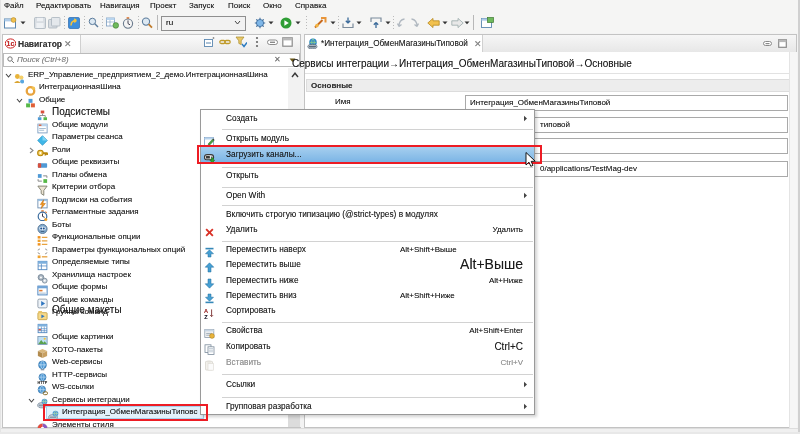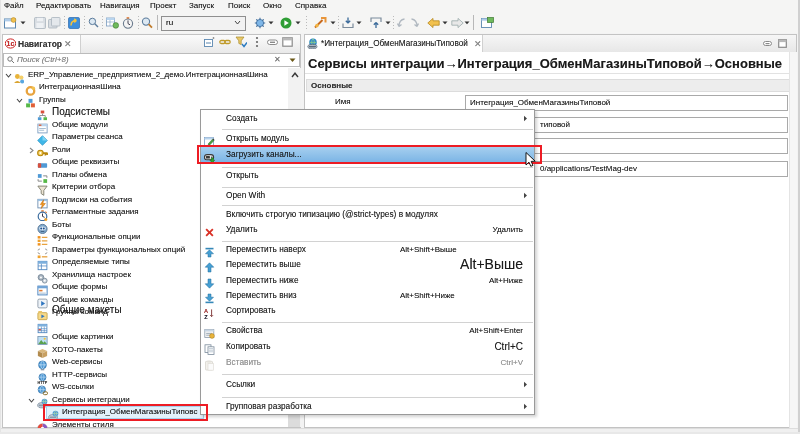--- a/index.html
+++ b/index.html
@@ -201,21 +201,21 @@
     </svg></div>
 <div style="position:absolute;left:39px;top:81.2px;height:12.5px;line-height:12.5px;font-size:8px;color:#1a1a1a;white-space:nowrap">ИнтеграционнаяШина</div>
 <svg style="position:absolute;left:16px;top:96.5px" width="7" height="7" viewBox="0 0 7 7">
     <path d="M1 2 L3.5 5 L6 2" stroke="#444" stroke-width="1.1" fill="none"></path>
   </svg>
 <div style="position:absolute;left:25px;top:94.5px;width:11px;height:11px"><svg width="11" height="11" viewBox="0 0 10 10">
       <rect x="3.2" y="0.8" width="3.6" height="3.6" fill="#4f9ad6"></rect>
       <rect x="1" y="4.9" width="3.6" height="3.6" fill="#57b847"></rect>
       <rect x="5.4" y="4.9" width="3.6" height="3.6" fill="#e06038"></rect>
     </svg></div>
-<div style="position:absolute;left:39px;top:93.8px;height:12.5px;line-height:12.5px;font-size:8px;color:#1a1a1a;white-space:nowrap">Группы</div>
+<div style="position:absolute;left:39px;top:93.8px;height:12.5px;line-height:12.5px;font-size:8px;color:#1a1a1a;white-space:nowrap">Общие</div>
 <div style="position:absolute;left:37px;top:107.0px;width:11px;height:11px"><svg width="11" height="11" viewBox="0 0 10 10">
       <rect x="3.4" y="0.5" width="3.2" height="2.6" fill="#d94f3c"></rect>
       <path d="M5 3.2 V5 M2.5 5 H7.5 M2.5 5 V6.6 M7.5 5 V6.6" stroke="#888" stroke-width="0.8" fill="none"></path>
       <rect x="0.8" y="6.6" width="3.2" height="2.6" fill="#4f9ad6"></rect>
       <rect x="5.9" y="6.6" width="3.2" height="2.6" fill="#57b847"></rect>
     </svg></div>
 <div style="position:absolute;left:52px;top:106.2px;height:12.5px;line-height:12.5px;font-size:10px;color:#1a1a1a;white-space:nowrap">Подсистемы</div>
 <div style="position:absolute;left:37px;top:119.5px;width:11px;height:11px"><svg width="11" height="11" viewBox="0 0 10 10">
       <rect x="0.8" y="1" width="8.4" height="8" fill="#fff" stroke="#7a9cc0" stroke-width="0.8"></rect>
       <rect x="0.8" y="1" width="8.4" height="2" fill="#b8d4ee"></rect>
@@ -402,21 +402,21 @@
 <div class="abs" style="left:474px;top:37px;height:14px;line-height:14px;font-size:9px;color:#888">✕</div>
 <svg style="position:absolute;left:763px;top:40px" width="9" height="7" viewBox="0 0 9 7">
     <rect x="0.5" y="1.5" width="8" height="4" rx="2" fill="#fff" stroke="#8a8a8a" stroke-width="1"></rect>
     <rect x="2.5" y="3" width="4" height="1.2" fill="#8a8a8a"></rect>
   </svg>
 <svg style="position:absolute;left:778px;top:39px" width="9" height="9" viewBox="0 0 9 9">
     <rect x="0.7" y="0.7" width="7.6" height="7.6" fill="#fff" stroke="#8a8a8a" stroke-width="1.2"></rect>
     <rect x="0.7" y="0.7" width="7.6" height="2.4" fill="#b8b8b8"></rect>
   </svg>
 
-<div class="abs" style="left:308px;top:57px;height:13px;line-height:13px;font-size:13px;font-weight:bold;color:#1a1a1a;white-space:nowrap">Сервисы интеграции→Интеграция_ОбменМагазиныТиповой→Основные</div>
+<div class="abs" style="left:292px;top:57px;height:13px;line-height:13px;font-size:10px;font-weight:normal;color:#1a1a1a;white-space:nowrap">Сервисы интеграции→Интеграция_ОбменМагазиныТиповой→Основные</div>
 <div class="abs" style="left:305px;top:73px;width:491px;height:1px;background:#e2e2e2"></div>
 <div class="abs" style="left:306px;top:79px;width:489px;height:13px;background:#ededed;border:1px solid #dcdcdc"></div>
 <div class="abs" style="left:311px;top:79.5px;height:12px;line-height:12px;font-size:8px;font-weight:bold;color:#333">Основные</div>
 <div class="abs" style="left:335px;top:95px;height:14px;line-height:14px;font-size:8px;color:#1a1a1a">Имя</div>
 
 <div class="abs" style="left:465px;top:95px;width:323px;height:16px;background:#fff;border:1px solid #a9a9a9"></div>
 <div class="abs" style="left:470px;top:96px;height:14px;line-height:14px;font-size:8px;color:#1a1a1a">Интеграция_ОбменМагазиныТиповой</div>
 <div class="abs" style="left:465px;top:117px;width:323px;height:16px;background:#fff;border:1px solid #a9a9a9"></div>
 <div class="abs" style="left:540px;top:118px;height:14px;line-height:14px;font-size:8px;color:#1a1a1a">типовой</div>
 <div class="abs" style="left:465px;top:138px;width:323px;height:16px;background:#fff;border:1px solid #a9a9a9"></div>

